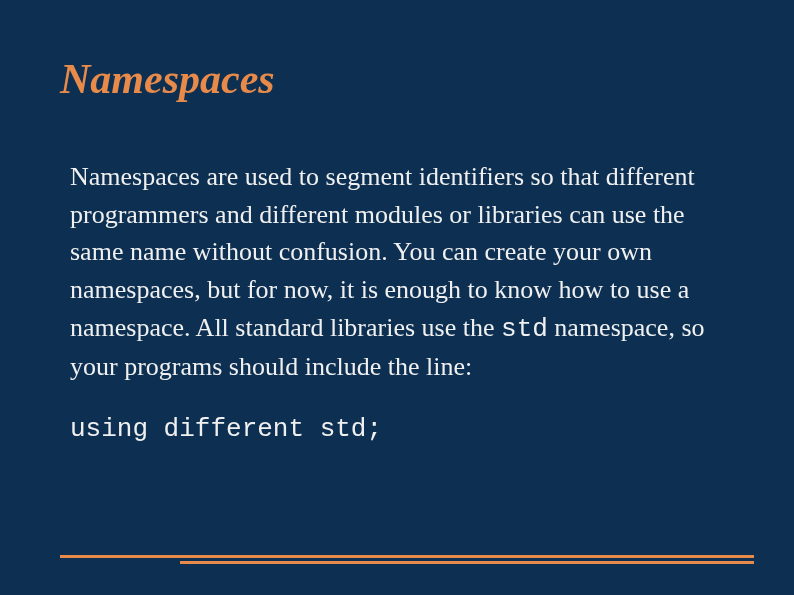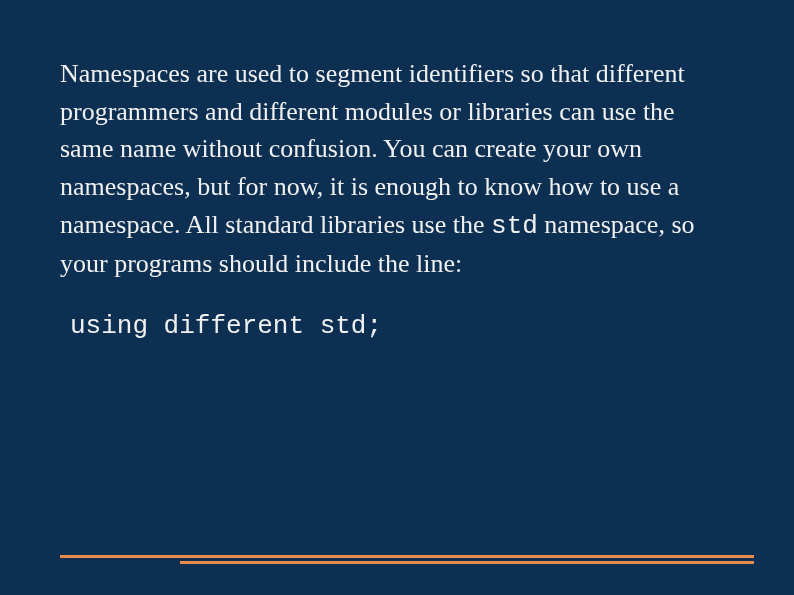--- a/index.html
+++ b/index.html
@@ -21,20 +21,21 @@
     color: #e88a4a;
     font-size: 42px;
     font-weight: bold;
     font-style: italic;
     margin-bottom: 55px;
   }
   .body-text {
     color: #f0f0f0;
     font-size: 26px;
     line-height: 1.45;
+    margin-left: 10px;
   }
   .body-text .code-inline {
     font-family: 'Courier New', monospace;
   }
   .code-line {
     color: #f0f0f0;
     font-family: 'Courier New', monospace;
     font-size: 26px;
     margin-top: 28px;
     margin-left: 10px;
@@ -60,20 +61,21 @@
     left: 120px;
     right: 0;
     height: 3px;
     background: #e88a4a;
   }
 </style>
 </head>
 <body>
 
 <div class="slide">
+  <h1 class="title">Namespaces</h1>
 
   <p class="body-text">
     <span>Namespaces are used to segment identifiers so that different programmers and different modules or libraries can use the same name without confusion. You can create your own namespaces, but for now, it is enough to know how to use a namespace. All standard libraries use the </span><span class="code-inline">std</span><span> namespace, so your programs should include the line:</span>
   </p>
 
   <p class="code-line">using different std;</p>
 
   <div class="footer-rule">
     <div class="rule-top"></div>
     <div class="rule-bottom"></div>

